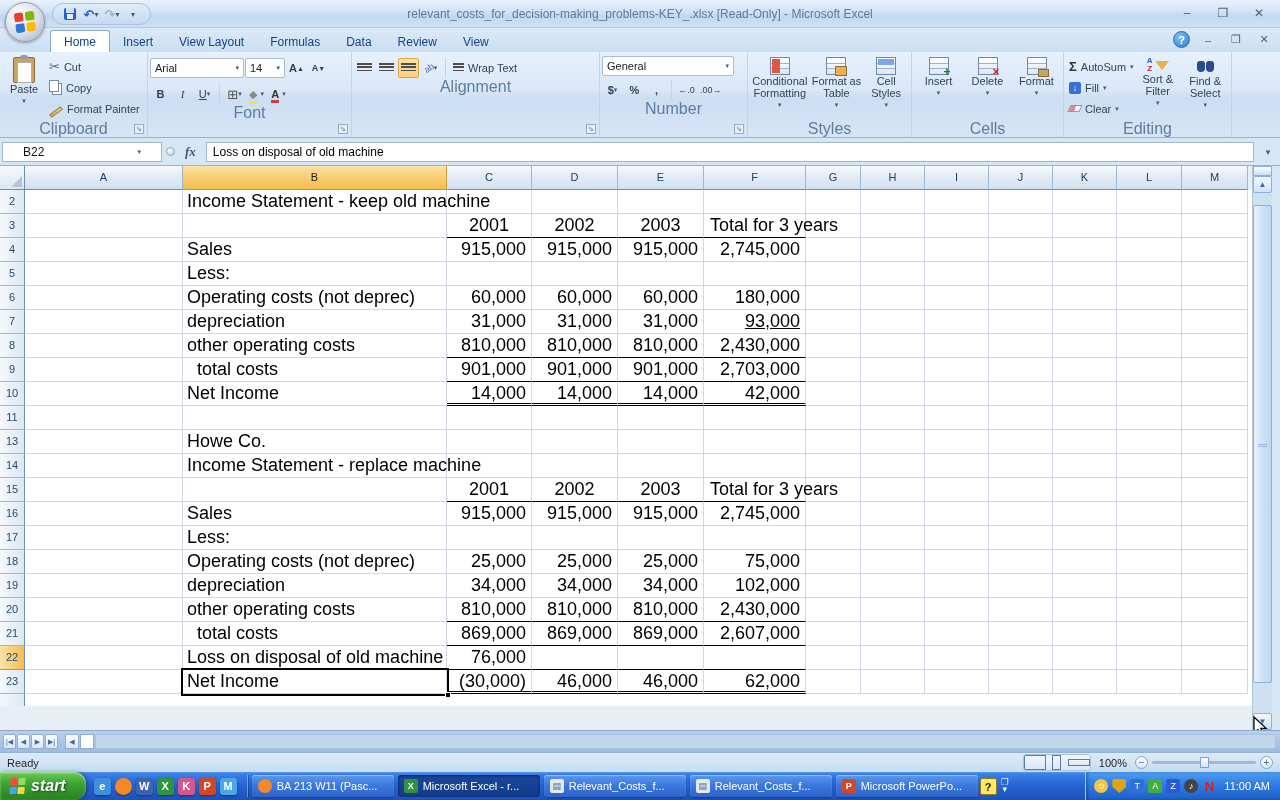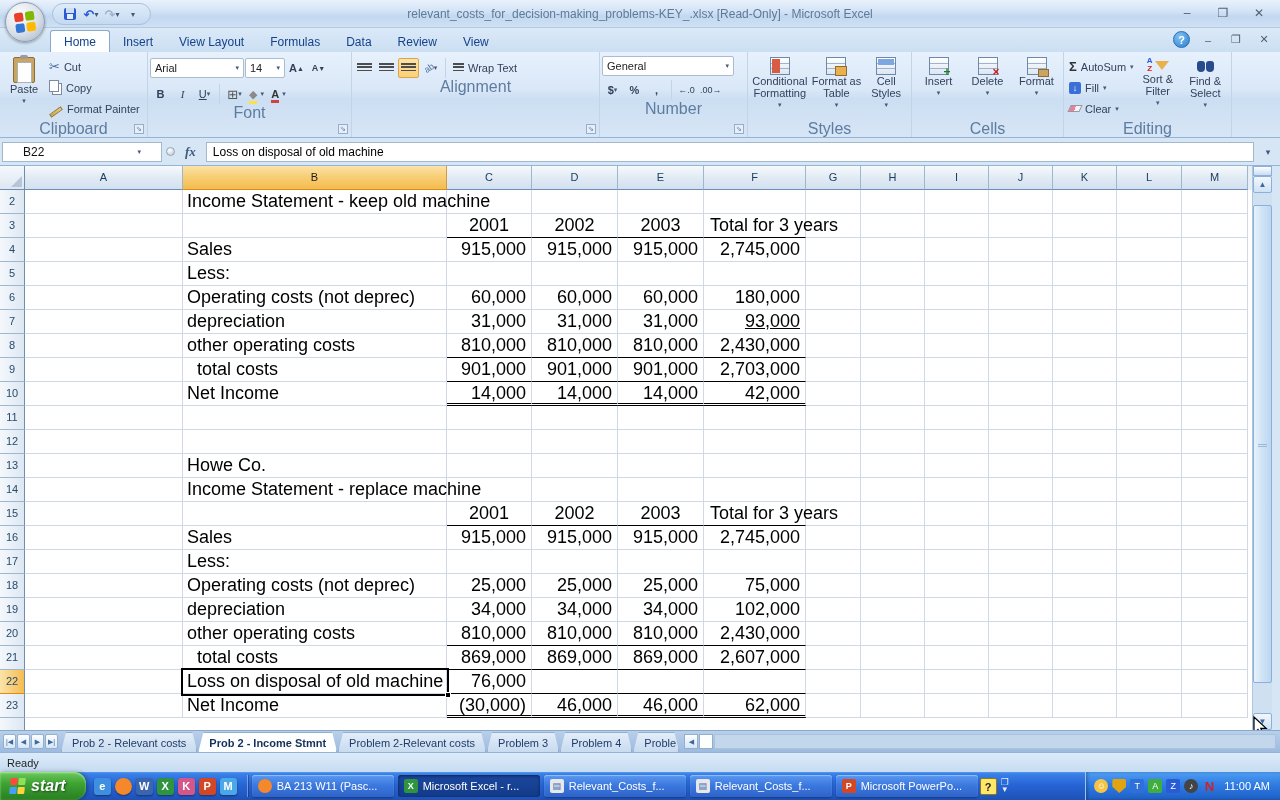--- a/index.html
+++ b/index.html
@@ -665,36 +665,20 @@
             <div class="cell" style="width: 102px;"></div>
             <div class="cell" style="width: 55px;"></div>
             <div class="cell" style="width: 64px;"></div>
             <div class="cell" style="width: 64px;"></div>
             <div class="cell" style="width: 64px;"></div>
             <div class="cell" style="width: 64px;"></div>
             <div class="cell" style="width: 65px;"></div>
             <div class="cell" style="width: 66px;"></div>
           </div>
           <div class="grow">
-            <div class="rh">12</div>
-            <div class="cell" style="width: 158px;"></div>
-            <div class="cell" style="width: 264px;"></div>
-            <div class="cell" style="width: 85px;"></div>
-            <div class="cell" style="width: 86px;"></div>
-            <div class="cell" style="width: 86px;"></div>
-            <div class="cell" style="width: 102px;"></div>
-            <div class="cell" style="width: 55px;"></div>
-            <div class="cell" style="width: 64px;"></div>
-            <div class="cell" style="width: 64px;"></div>
-            <div class="cell" style="width: 64px;"></div>
-            <div class="cell" style="width: 64px;"></div>
-            <div class="cell" style="width: 65px;"></div>
-            <div class="cell" style="width: 66px;"></div>
-          </div>
-          <div class="grow">
             <div class="rh">13</div>
             <div class="cell" style="width: 158px;"></div>
             <div class="cell cb" style="width: 264px; overflow: visible;">Howe Co.</div>
             <div class="cell" style="width: 85px;"></div>
             <div class="cell" style="width: 86px;"></div>
             <div class="cell" style="width: 86px;"></div>
             <div class="cell" style="width: 102px;"></div>
             <div class="cell" style="width: 55px;"></div>
             <div class="cell" style="width: 64px;"></div>
             <div class="cell" style="width: 64px;"></div>
@@ -886,37 +870,50 @@
     </svg>
   </div>
 
   <div class="tabstrip">
     <div class="tnav">
       <span>|◀</span>
       <span>◀</span>
       <span>▶</span>
       <span>▶|</span>
     </div>
-    <div id="sheettabs" style="display:flex;align-items:stretch;padding-top:1px;">
-        <div class="stab">Prob 2 - Relevant costs</div>
-        <div class="stab active">Prob 2 - Income Stmnt</div>
-        <div class="stab">Problem 2-Relevant costs</div>
-        <div class="stab">Problem 3</div>
-        <div class="stab">Problem 4</div>
-        <div class="stab clip">Proble</div>
-      </div>
     <div class="hscroll">
       <span class="hs-btn">◀</span>
       <span class="hs-thumb"></span>
       <span class="hs-track"></span>
     </div>
   </div>
 
   <div class="statusbar">
     <span>Ready</span>
+    <div class="sb-right">
+      <div class="viewbtns">
+        <span class="active">
+            <span class="vb-ic"></span>
+          </span>
+        <span>
+            <span class="vb-ic" style="width:9px"></span>
+          </span>
+        <span>
+            <span class="vb-ic" style="height:7px"></span>
+          </span>
+      </div>
+      <span class="zoomtxt">100%</span>
+      <div class="zslider">
+        <span class="zpm">−</span>
+        <span class="ztrack">
+            <span class="zthumb"></span>
+          </span>
+        <span class="zpm">+</span>
+      </div>
+    </div>
   </div>
 
   <div class="taskbar">
     <div class="startbtn">
       <span class="flag">
           <i class="f1"></i>
           <i class="f2"></i>
           <i class="f3"></i>
           <i class="f4"></i>
         </span>

